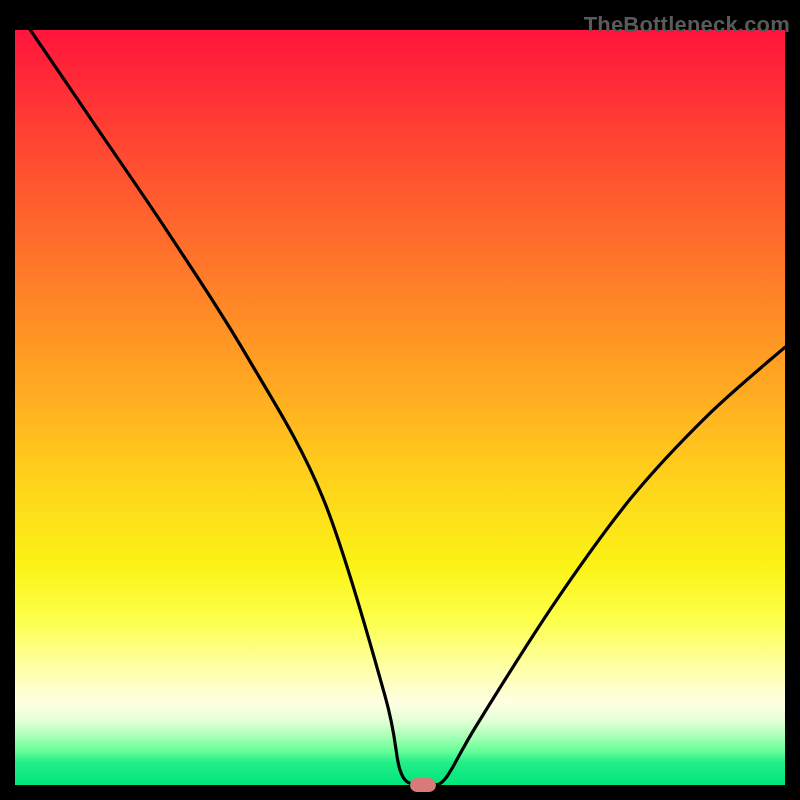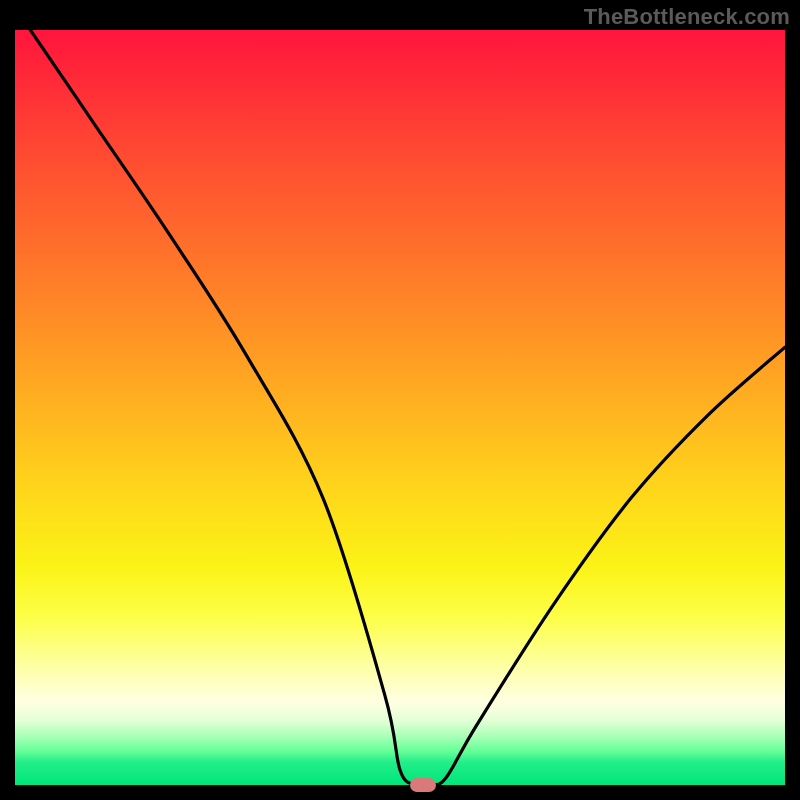--- a/index.html
+++ b/index.html
@@ -5,21 +5,21 @@
   * { margin: 0; padding: 0; box-sizing: border-box; }
   html, body { width: 800px; height: 800px; background: #000; overflow: hidden; }
   .container {
     width: 800px;
     height: 800px;
     position: relative;
     background: #000;
   }
   .watermark {
     position: absolute;
-    top: 4px;
+    top: 12px;
     right: 10px;
     font-family: Arial, Helvetica, sans-serif;
     font-size: 22px;
     font-weight: bold;
     color: #5a5a5a;
     z-index: 10;
     letter-spacing: 0.2px;
   }
   .plot-area {
     position: absolute;

